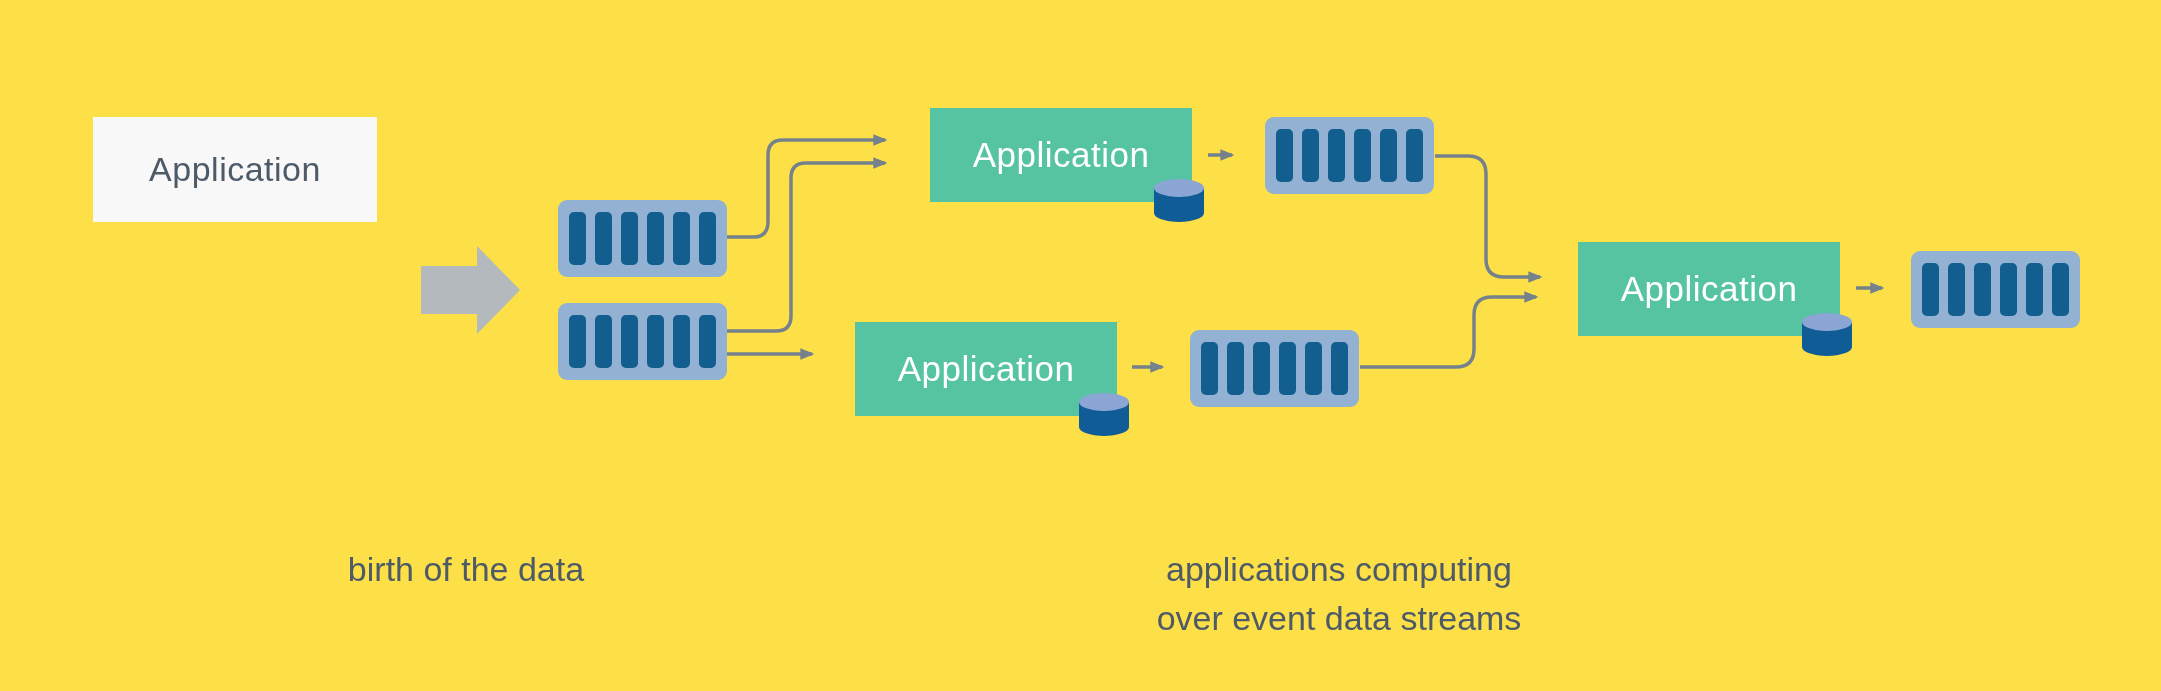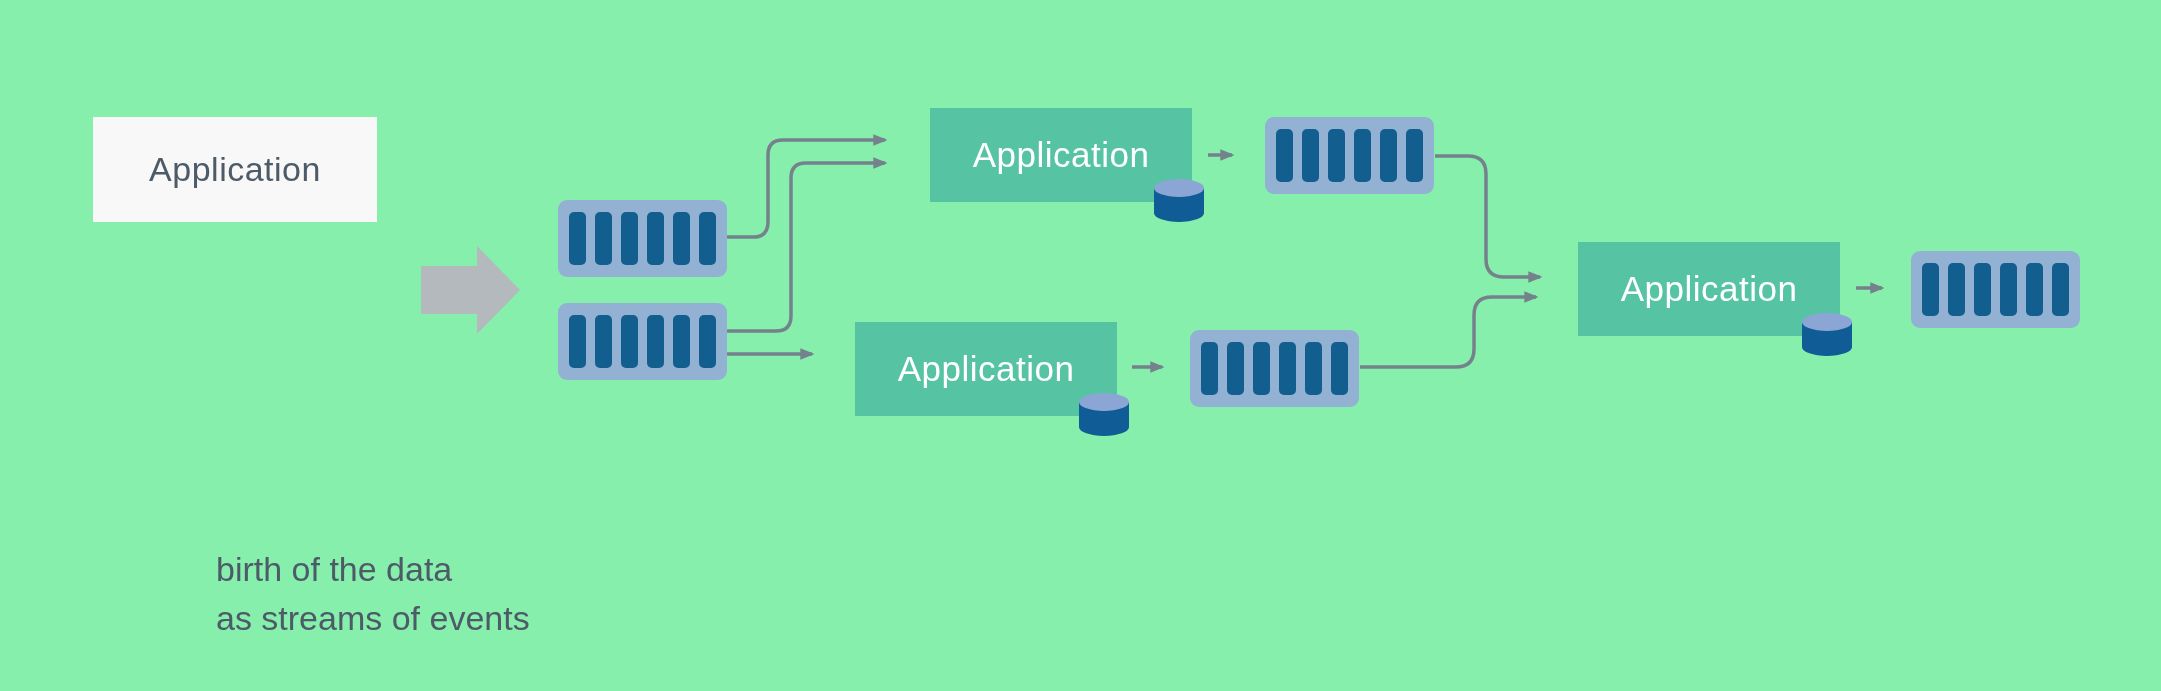--- a/index.html
+++ b/index.html
@@ -9,21 +9,21 @@
     --cylinder-blue:#105C96;
     --cylinder-top-blue:#8BA6D4;
     --connector-gray:#75828C;
     --flow-arrow-gray:#B3B9BD;
     --source-box-bg:#F8F8F8;
     --text-dark:#4D5A68;
     --text-white:#FFFFFF;
   }
   html,body{margin:0;padding:0;background:#ffffff;}
   .canvas{
-    position:relative;width:2161px;height:691px;background:#86efac;
+    position:relative;width:2161px;height:691px;background:#fde047;
     font-family:"Liberation Sans",sans-serif;overflow:hidden;
   }
   .source-box{
     position:absolute;left:93px;width:284px;height:105px;
     background:var(--source-box-bg);
     display:flex;align-items:center;justify-content:center;
     font-size:34px;color:var(--text-dark);letter-spacing:.5px;
   }
   .stream{
     position:absolute;width:169px;height:77px;border-radius:9px;
@@ -37,21 +37,21 @@
   .app-node{
     position:absolute;width:262px;height:94px;
     background:var(--app-green);
     display:flex;align-items:center;justify-content:center;
     font-size:35px;color:var(--text-white);letter-spacing:.5px;
   }
   .app-node .db{
     position:absolute;right:-14px;bottom:-22px;width:54px;height:46px;
   }
   .caption{
-    position:absolute;width:500px;text-align:left;
+    position:absolute;width:500px;text-align:center;
     font-size:34px;line-height:49px;color:var(--text-dark);
   }
   .overlay{position:absolute;left:0;top:0;}
   .flow-arrow{position:absolute;left:421px;top:246px;width:99px;height:88px;}
 </style>
 </head>
 <body>
 
 <div class="canvas">
 
@@ -139,16 +139,19 @@
   <div class="app-node" style="left:1578px;top:242px">
     <span>Application</span>
     <svg class="db" viewBox="0 0 54 46">
       <path d="M2 10 L2 35 A25 9 0 0 0 52 35 L52 10 Z" fill="var(--cylinder-blue)"></path>
       <ellipse cx="27" cy="10" rx="25" ry="9" fill="var(--cylinder-top-blue)"></ellipse>
     </svg>
   </div>
 
   <div class="caption" style="left:216px;top:545px">
     <div>birth of the data</div>
-    <div>as streams of events</div>
+  </div>
+  <div class="caption" style="left:1089px;top:545px">
+    <div>applications computing</div>
+    <div>over event data streams</div>
   </div>
 
 </div>
 
 </body></html>

